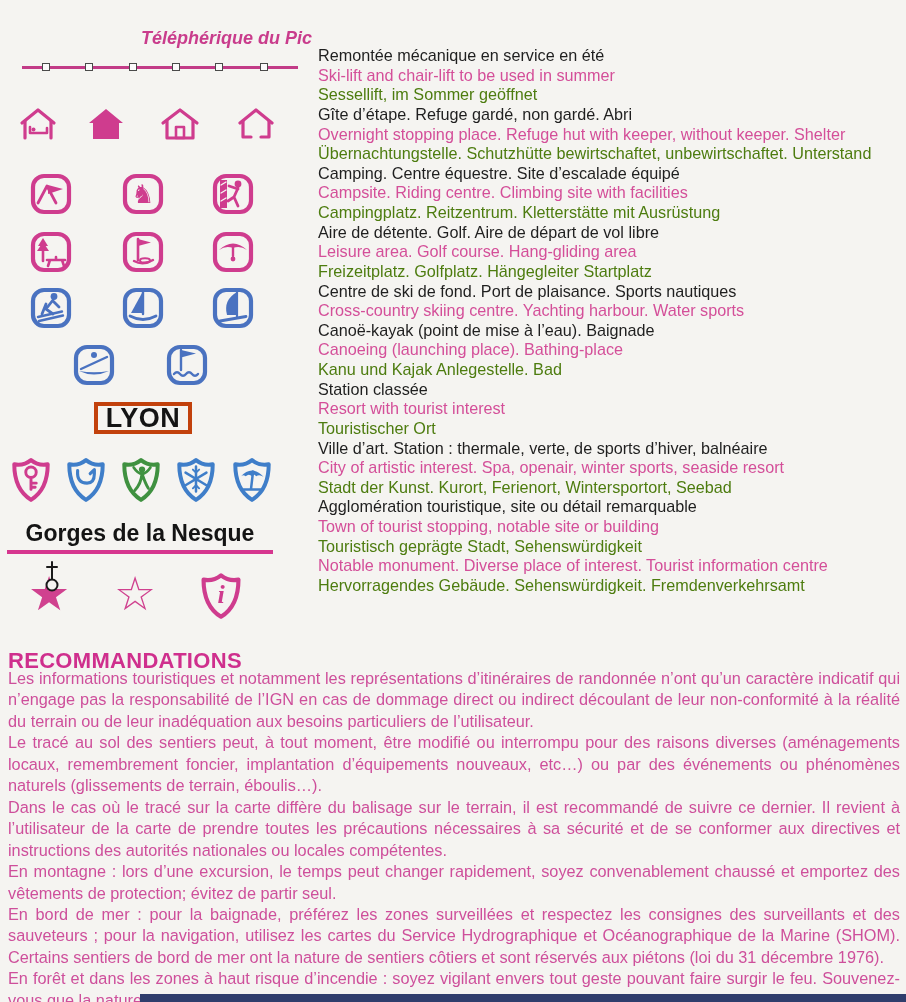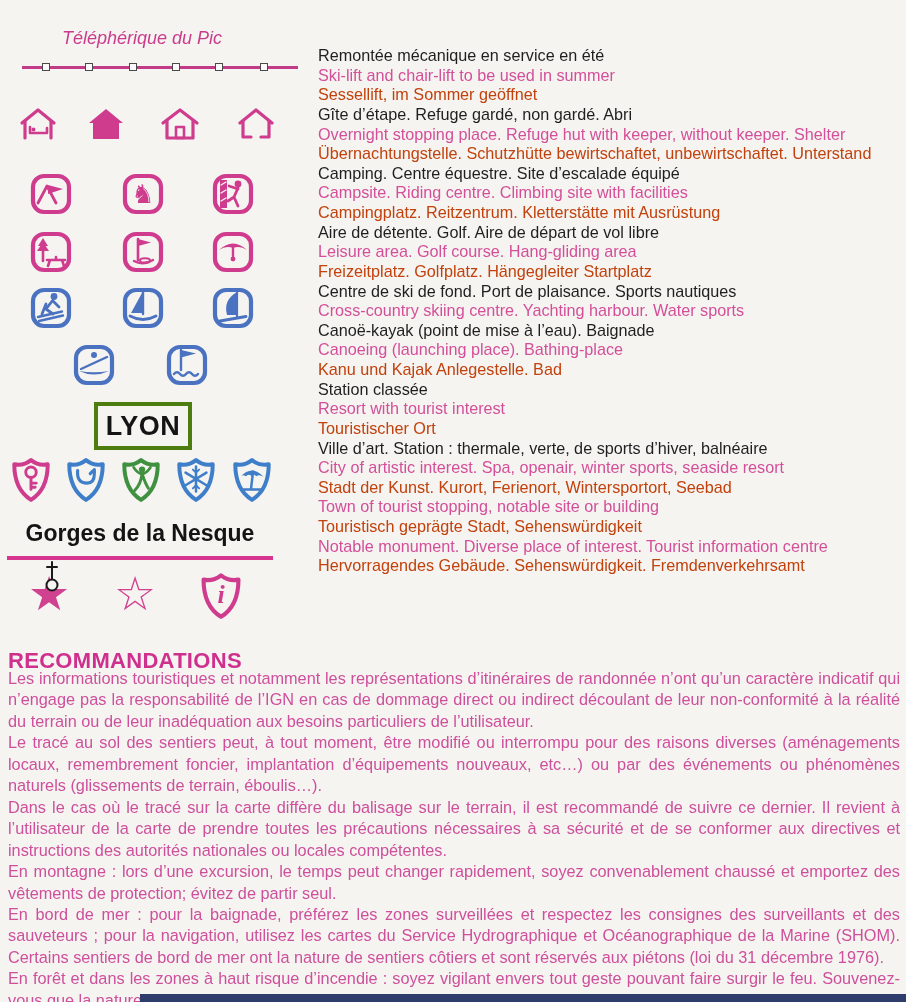--- a/index.html
+++ b/index.html
@@ -5,51 +5,51 @@
   html,body{margin:0;padding:0;background:#e8e7e4;}
   .page{position:relative;width:906px;height:1002px;background:#f5f4f1;
         font-family:"Liberation Sans",sans-serif;overflow:hidden;}
   .abs{position:absolute;}
 
   
   .legend-text{left:318px;top:46px;width:588px;font-size:16.2px;line-height:19.63px;}
   .legend-text div{white-space:nowrap;}
   .line-fr{color:#1f1f1f;}
   .line-en{color:#d44f99;}
-  .line-de{color:#c2410c;}
-
-  
-  .cable-label{left:62px;top:28px;width:250px;text-align:left;
-               font-style:italic;font-weight:normal;font-size:18px;color:#c93c8c;}
+  .line-de{color:#4d7c0f;}
+
+  
+  .cable-label{left:62px;top:28px;width:250px;text-align:right;
+               font-style:italic;font-weight:bold;font-size:18px;color:#c93c8c;}
   .cable-line{left:22px;top:62px;width:276px;height:11px;}
   .cable-line .wire{position:absolute;left:0;top:4px;width:100%;height:2.6px;background:#c23b87;}
   .cable-line .pylon{position:absolute;top:0.5px;width:8px;height:8px;background:#fbfbfb;
                      border:1.6px solid #4a4a4a;box-sizing:border-box;}
 
   
   .ico{display:block;}
   .house{width:40px;height:36px;}
   .pict{width:42px;height:42px;}
   .shield{width:42px;height:46px;}
   .magenta{color:#cf3c8e;}
   .blue{color:#4a72c0;}
   .blueshield{color:#3f7ec9;}
   .green{color:#3f9140;}
   svg{stroke-linecap:round;stroke-linejoin:round;}
   .glyphbox{display:flex;align-items:center;justify-content:center;}
 
   
-  .lyon-box{left:94px;top:402px;width:98px;height:48px;border:4px solid #4d7c0f;
+  .lyon-box{left:94px;top:402px;width:98px;height:32px;border:4px solid #c2410c;
             box-sizing:border-box;display:flex;align-items:center;justify-content:center;}
   .lyon-box span{font-weight:bold;font-size:27px;color:#141414;letter-spacing:0.5px;
                  transform:scaleY(1.05);}
 
   
   .gorges{left:7px;top:520px;width:266px;text-align:center;font-weight:bold;font-size:23px;
-          color:#141414;border-bottom:4px solid #d6368f;padding-bottom:9px;}
+          color:#141414;border-bottom:4px solid #d6368f;padding-bottom:3px;}
 
   
   .star{font-size:47px;line-height:48px;color:#d0418f;}
   .star-overlay{left:13px;top:-9px;width:22px;height:34px;}
 
   
   .reco-title{left:8px;top:648px;font-size:22px;font-weight:bold;color:#cf2f8d;letter-spacing:0.3px;}
   .reco-body{left:8px;top:668px;width:892px;font-size:16.3px;line-height:21.45px;
              color:#ce4f9b;text-align:justify;}
   .reco-body p{margin:0;}
@@ -269,20 +269,21 @@
     <div class="line-en">Cross-country skiing centre. Yachting harbour. Water sports</div>
     <div class="line-fr">Canoë-kayak (point de mise à l’eau). Baignade</div>
     <div class="line-en">Canoeing (launching place). Bathing-place</div>
     <div class="line-de">Kanu und Kajak Anlegestelle. Bad</div>
     <div class="line-fr">Station classée</div>
     <div class="line-en">Resort with tourist interest</div>
     <div class="line-de">Touristischer Ort</div>
     <div class="line-fr">Ville d’art. Station : thermale, verte, de sports d’hiver, balnéaire</div>
     <div class="line-en">City of artistic interest. Spa, openair, winter sports, seaside resort</div>
     <div class="line-de">Stadt der Kunst. Kurort, Ferienort, Wintersportort, Seebad</div>
+    <div class="line-fr">Agglomération touristique, site ou détail remarquable</div>
     <div class="line-en">Town of tourist stopping, notable site or building</div>
     <div class="line-de">Touristisch geprägte Stadt, Sehenswürdigkeit</div>
     <div class="line-en">Notable monument. Diverse place of interest. Tourist information centre</div>
     <div class="line-de">Hervorragendes Gebäude. Sehenswürdigkeit. Fremdenverkehrsamt</div>
   </div>
 
   <div class="abs reco-title">RECOMMANDATIONS</div>
   <div class="abs reco-body">
     <p>Les informations touristiques et notamment les représentations d’itinéraires de randonnée n’ont qu’un caractère indicatif qui n’engage pas la responsabilité de l’IGN en cas de dommage direct ou indirect découlant de leur non-conformité à la réalité du terrain ou de leur inadéquation aux besoins particuliers de l’utilisateur.</p>
     <p>Le tracé au sol des sentiers peut, à tout moment, être modifié ou interrompu pour des raisons diverses (aménagements locaux, remembrement foncier, implantation d’équipements nouveaux, etc…) ou par des événements ou phénomènes naturels (glissements de terrain, éboulis…).</p>

